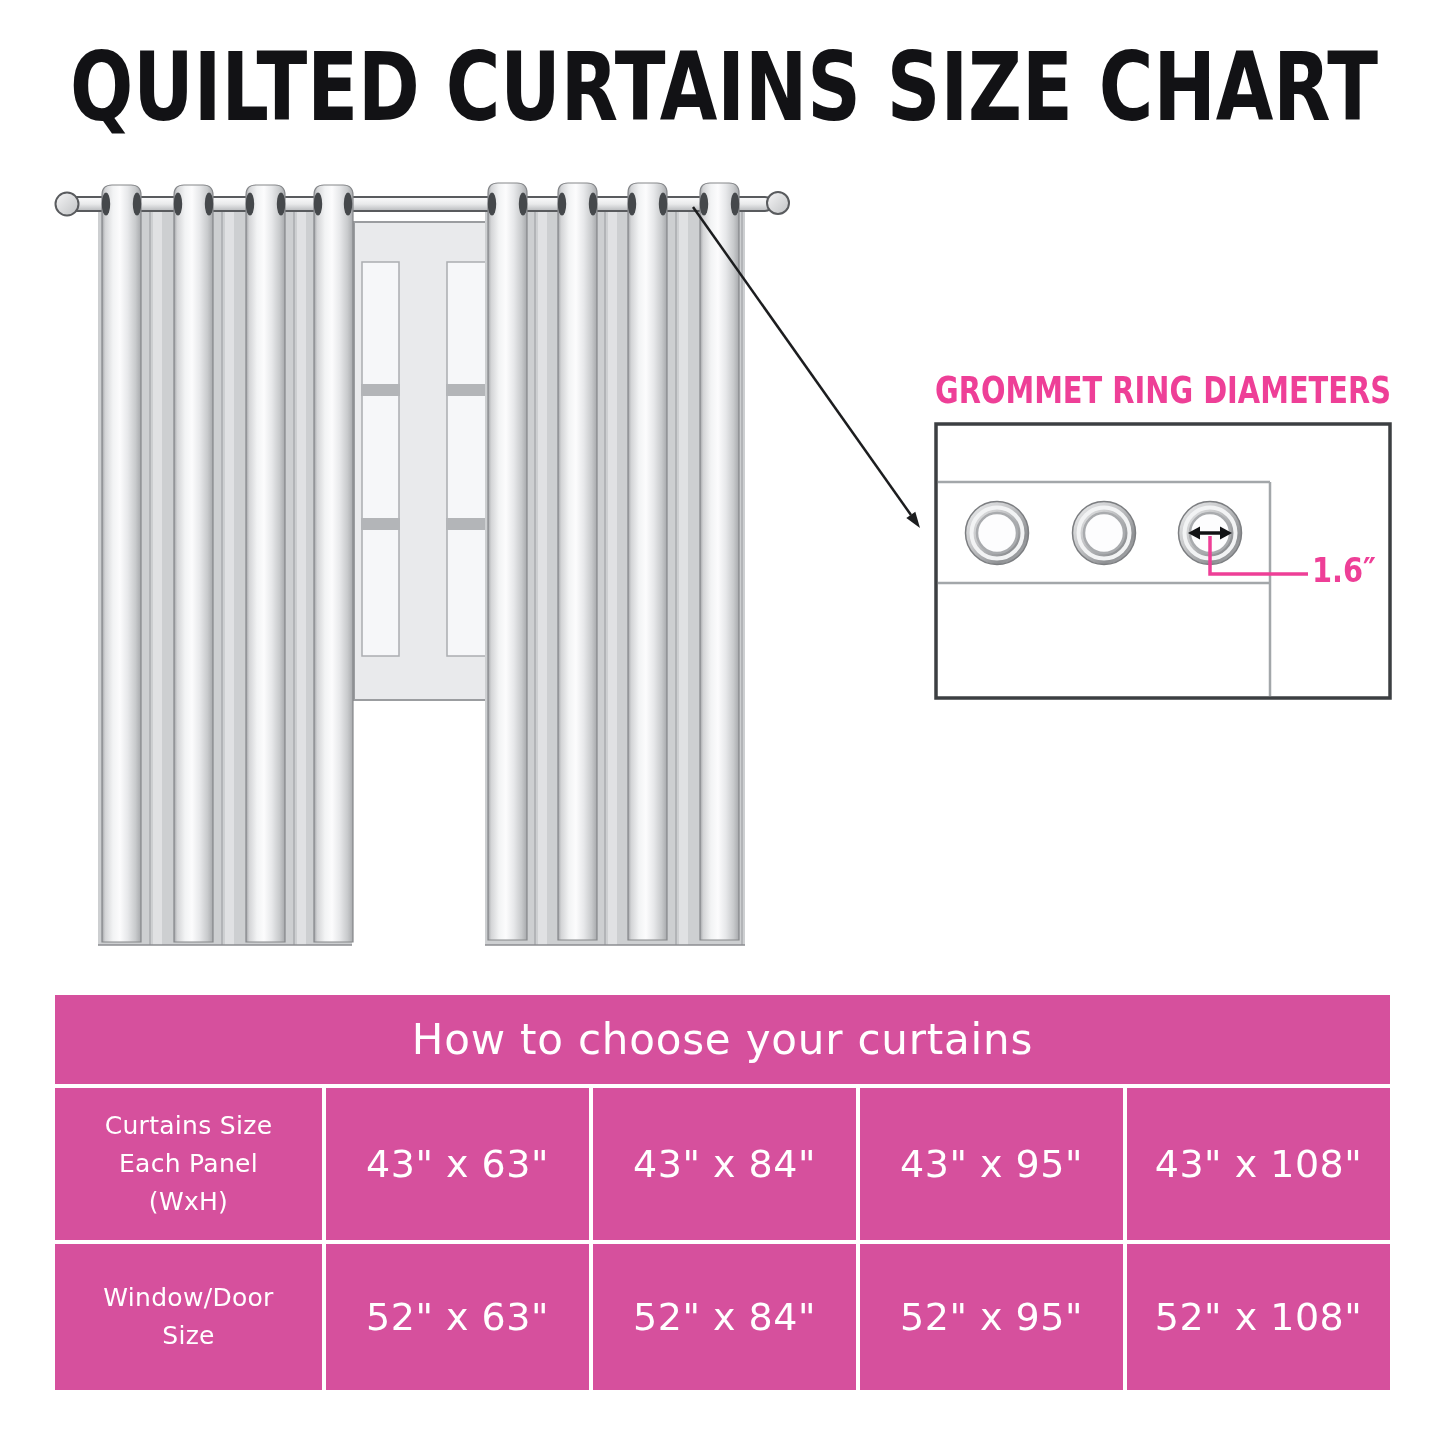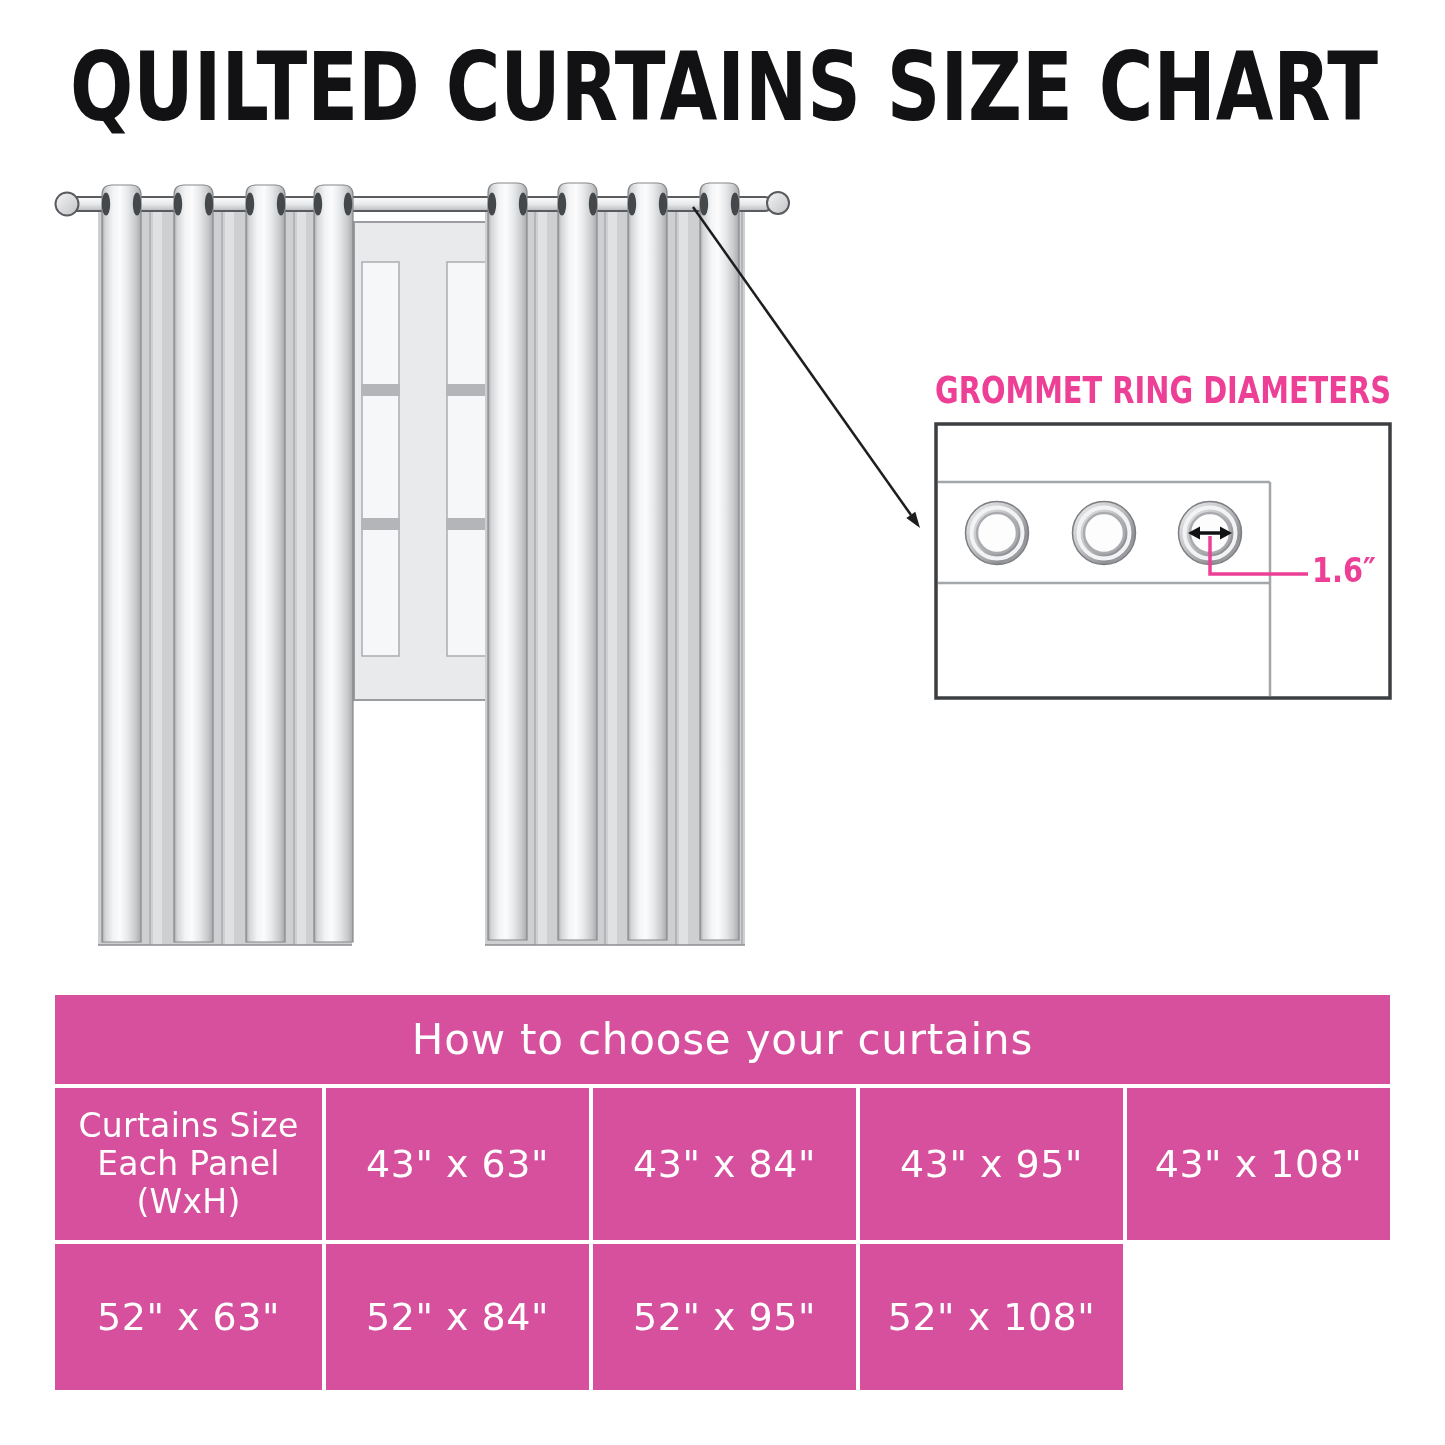--- a/index.html
+++ b/index.html
@@ -12,21 +12,21 @@
   .size-table{
     position:absolute;left:55px;top:995px;width:1335px;height:395px;
     display:grid;
     grid-template-columns:267px repeat(4,1fr);
     grid-template-rows:89px 152px 146px;
     gap:4px;
     color:#ffffff;
   }
   .size-table > div{background:#d6509d;display:flex;align-items:center;justify-content:center;text-align:center;}
   .tbl-header{grid-column:1 / span 5;font-size:42px;letter-spacing:0.8px;}
-  .row-label{font-size:33px;line-height:38px;white-space:pre-line;letter-spacing:0.3px;}
+  .row-label{font-size:25px;line-height:38px;white-space:pre-line;letter-spacing:0.3px;}
   .size-cell{font-size:38px;letter-spacing:0.5px;}
 </style>
 </head>
 <body>
 
 <div class="canvas">
 
   <svg class="art" width="1445" height="1000" viewBox="0 0 1445 1000">
     <defs>
       <linearGradient id="rodGrad" x1="0" y1="0" x2="0" y2="1">
@@ -181,19 +181,21 @@
     <div class="tbl-header">How to choose your curtains</div>
 
     <div class="row-label">Curtains Size
 Each Panel
 (WxH)</div>
     <div class="size-cell">43" x 63"</div>
     <div class="size-cell">43" x 84"</div>
     <div class="size-cell">43" x 95"</div>
     <div class="size-cell">43" x 108"</div>
 
+    <div class="row-label">Window/Door
+Size</div>
     <div class="size-cell">52" x 63"</div>
     <div class="size-cell">52" x 84"</div>
     <div class="size-cell">52" x 95"</div>
     <div class="size-cell">52" x 108"</div>
   </div>
 
 </div>
 
 </body></html>

